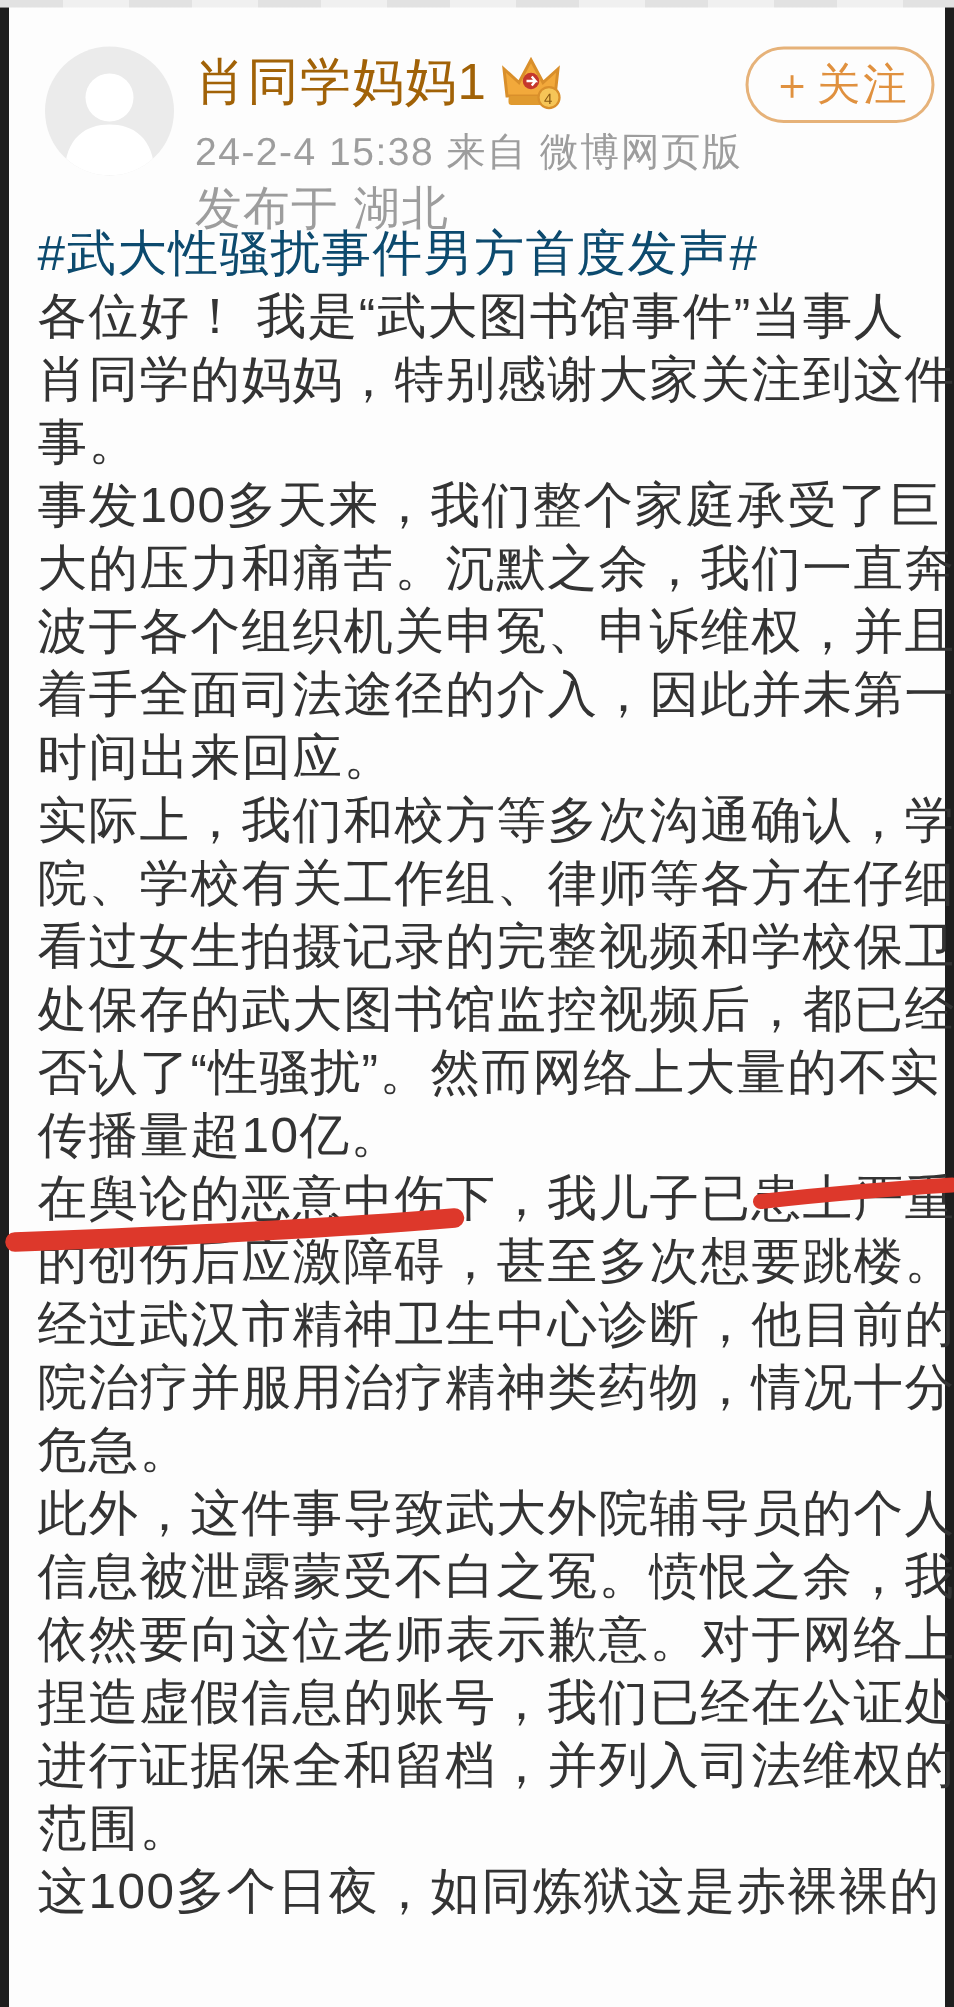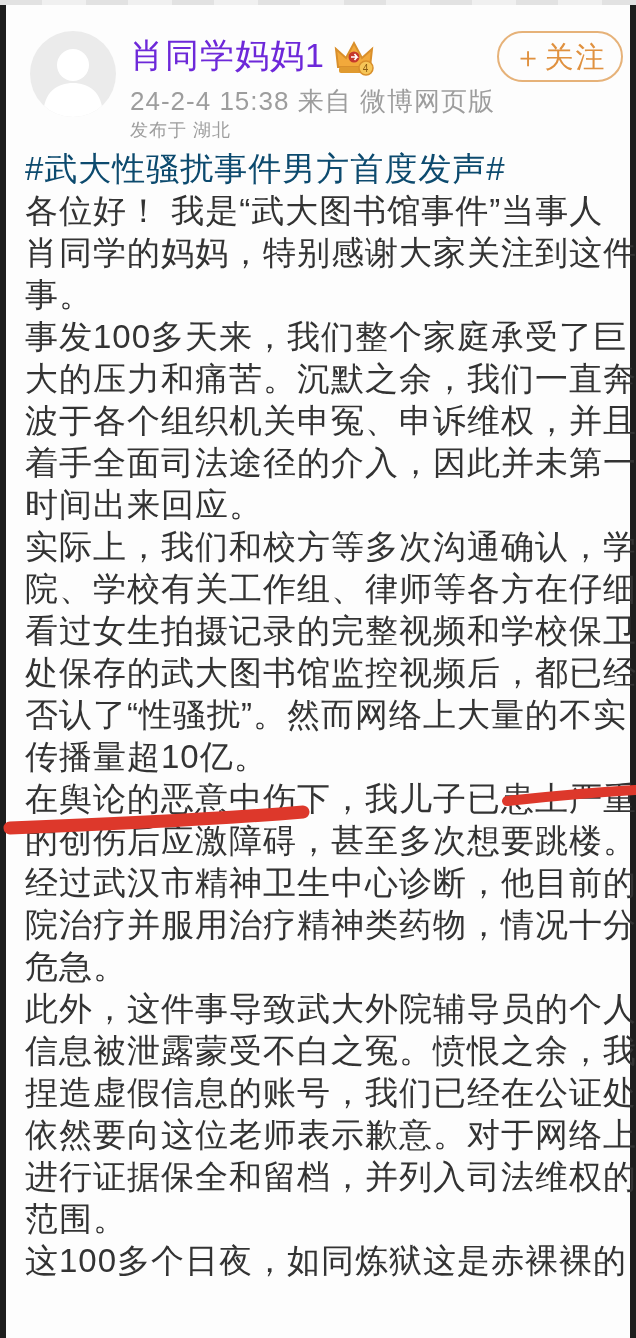--- a/index.html
+++ b/index.html
@@ -16,26 +16,26 @@
   .edge-left{left:0;}
   .edge-right{right:0;}
   
   .avatar{
     position:absolute;left:30px;top:31px;width:86px;height:86px;border-radius:50%;
     background:#ebebeb;overflow:hidden;
   }
   .avatar svg{display:block;}
   .username{
     position:absolute;left:130px;top:33px;height:44px;line-height:44px;
-    font-size:34px;color:#6d28d9;letter-spacing:1px;white-space:nowrap;
-    display:flex;align-items:flex-end;gap:8px;
+    font-size:34px;color:#a16207;letter-spacing:1px;white-space:nowrap;
+    display:flex;align-items:center;gap:8px;
   }
   .crown{position:relative;width:42px;height:38px;display:inline-block;}
   .meta1{position:absolute;left:130px;top:84px;font-size:26px;color:#9d9d9d;letter-spacing:1px;white-space:nowrap;text-align:right;}
-  .meta2{position:absolute;left:130px;top:118px;font-size:18px;color:#9d9d9d;letter-spacing:1px;white-space:nowrap;}
+  .meta2{position:absolute;left:130px;top:118px;font-size:31px;color:#9d9d9d;letter-spacing:1px;white-space:nowrap;}
   .follow-btn{
     position:absolute;left:497px;top:31px;width:126px;height:51px;
     border:2px solid #e6b279;border-radius:27px;background:#fdfdfd;
     color:#e0913f;font-size:29px;line-height:49px;text-align:center;
     font-family:Liberation Serif, serif;letter-spacing:2px;padding:0;box-sizing:border-box;cursor:pointer;
   }
   
   .content{position:absolute;left:25px;top:148px;width:600px;}
   .hashtag,.post-line{
     height:42px;line-height:42px;font-size:33px;letter-spacing:1px;
@@ -97,22 +97,22 @@
         <div class="post-line">处保存的武大图书馆监控视频后，都已经</div>
         <div class="post-line">否认了“性骚扰”。然而网络上大量的不实</div>
         <div class="post-line">传播量超10亿。</div>
         <div class="post-line">在舆论的恶意中伤下，我儿子已患上严重</div>
         <div class="post-line">的创伤后应激障碍，甚至多次想要跳楼。</div>
         <div class="post-line">经过武汉市精神卫生中心诊断，他目前的</div>
         <div class="post-line">院治疗并服用治疗精神类药物，情况十分</div>
         <div class="post-line">危急。</div>
         <div class="post-line">此外，这件事导致武大外院辅导员的个人</div>
         <div class="post-line">信息被泄露蒙受不白之冤。愤恨之余，我</div>
+        <div class="post-line">依然要向这位老师表示歉意。对于网络上</div>
         <div class="post-line">捏造虚假信息的账号，我们已经在公证处</div>
-        <div class="post-line">依然要向这位老师表示歉意。对于网络上</div>
         <div class="post-line">进行证据保全和留档，并列入司法维权的</div>
         <div class="post-line">范围。</div>
         <div class="post-line">这100多个日夜，如同炼狱这是赤裸裸的</div>
       </div>
   </div>
 
   <svg class="marker-overlay" viewBox="0 0 636 1338">
     <path d="M507 801 C 552 796 600 792 635 790" stroke="#dd382b" stroke-width="10" stroke-linecap="round" fill="none"></path>
     <path d="M10 828 C 90 825 220 819 303 812" stroke="#dd382b" stroke-width="13" stroke-linecap="round" fill="none"></path>
   </svg>

